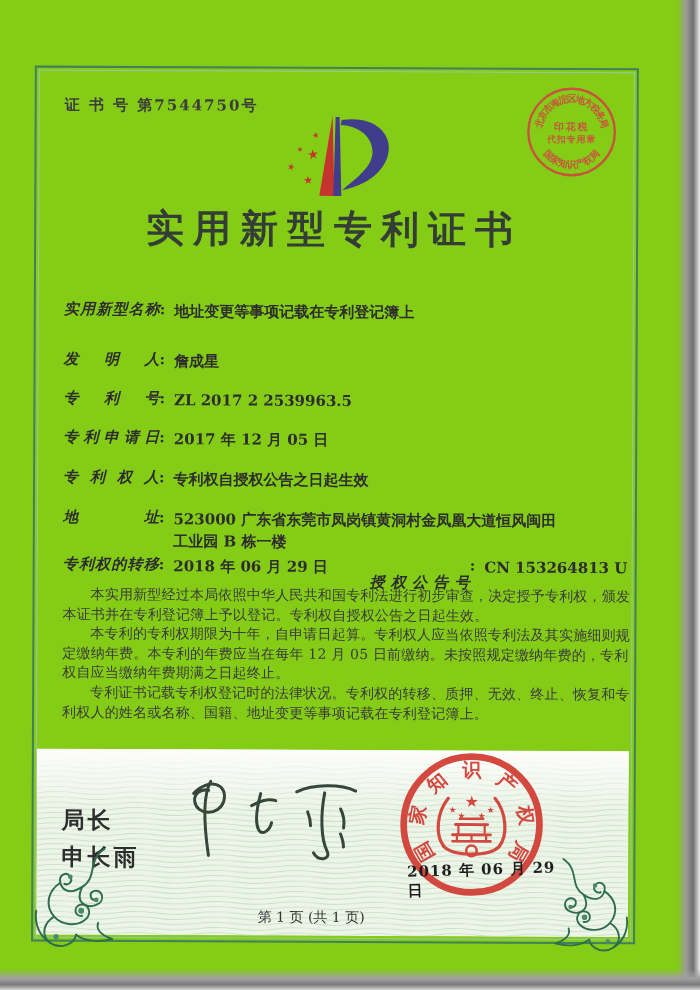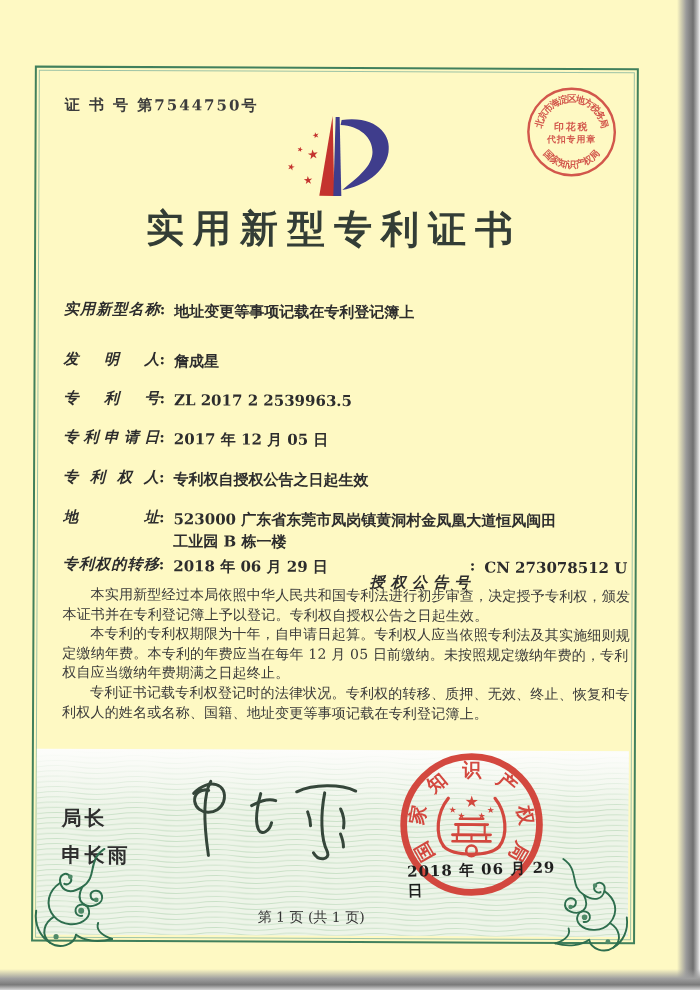--- a/index.html
+++ b/index.html
@@ -1,38 +1,38 @@
 <!DOCTYPE html>
 <html><head>
 <meta charset="utf-8">
 <style>
   html,body{margin:0;padding:0;}
   body{width:700px;height:990px;background:#ffffff;font-family:"DejaVu Serif","Liberation Serif",serif;}
-  .page{position:relative;width:700px;height:990px;background:#fef9c3;overflow:hidden;}
+  .page{position:relative;width:700px;height:990px;background:#84cc16;overflow:hidden;}
   .sheet{position:absolute;inset:0;transform:rotate(0.25deg);transform-origin:50% 50%;}
   
   .frame{position:absolute;left:33px;top:67px;width:600px;height:872px;border:2.5px solid #41805c;}
   .frame-inner{position:absolute;inset:2px;border:1px solid #9dc3a6;}
   
   .waves{position:absolute;left:38px;top:750px;width:592px;height:186px;}
   .waves-fade{position:absolute;left:38px;top:750px;width:592px;height:60px;
     background:linear-gradient(180deg,#fdfdfb 0%,rgba(253,253,251,0) 100%);}
   .abs{position:absolute;}
   .cert-no{left:63px;top:97px;font-size:15px;letter-spacing:2px;color:#3c3c3c;font-weight:600;}
   .title{left:0;top:204px;width:666px;text-align:center;font-size:38px;font-weight:700;
     letter-spacing:9px;color:#333d36;}
   .row{left:63px;width:577px;font-size:15px;font-weight:600;color:#2d2d2d;}
   .flabel{display:inline-block;width:96px;text-align:justify;text-align-last:justify;vertical-align:top;font-style:italic;}
   .fcolon{margin-right:9px;}
   .fvalue{display:inline-block;vertical-align:top;max-width:460px;line-height:22px;}
   .grant-right{position:absolute;left:307px;top:0;}
   .grant-right .flabel{width:100px;margin-top:17px;}
   .paras{left:63px;top:586px;width:578px;color:#3a3a3a;}
   .paras p{margin:0;font-size:14px;line-height:19.6px;text-indent:2em;letter-spacing:0.2px;}
-  .officer{left:63px;font-size:20px;font-weight:600;letter-spacing:3px;color:#2e2e2e;font-family:Liberation Serif, serif;}
+  .officer{left:63px;font-size:23px;font-weight:600;letter-spacing:3px;color:#2e2e2e;font-family:Liberation Serif, serif;}
   .seal-date{left:409px;top:860px;width:150px;font-size:15px;font-weight:600;color:#1e1e1e;
     transform:rotate(-2deg);letter-spacing:1px;}
   .footer{left:63px;top:909px;width:500px;text-align:center;font-size:14px;color:#333;}
   
   .edge-right{position:absolute;left:677px;top:0;width:23px;height:990px;
     background:linear-gradient(90deg,rgba(120,120,120,0) 0%,#9a9a9a 40%,#6f6f6f 70%,#c9c9c9 92%,#f2f2f2 100%);}
   .edge-bottom{position:absolute;left:0;top:969px;width:700px;height:21px;
     background:linear-gradient(180deg,rgba(130,130,130,0) 0%,#a0a0a0 45%,#7a7a7a 75%,#d6d6d6 100%);}
   .star{font-family:"DejaVu Sans",sans-serif;}
   svg text{font-family:"DejaVu Serif","Liberation Serif",serif;}
@@ -113,21 +113,21 @@
     </div>
     <div class="abs row" style="top:469px">
       <span class="flabel">专利权人</span><span class="fcolon">:</span><span class="fvalue">专利权自授权公告之日起生效</span>
     </div>
     <div class="abs row" style="top:509px">
       <span class="flabel">地址</span><span class="fcolon">:</span><span class="fvalue"><span style="display:block">523000 广东省东莞市凤岗镇黄洞村金凤凰大道恒风闽田</span><span style="display:block">工业园 B 栋一楼</span></span>
     </div>
     <div class="abs row" style="top:556px">
       <span class="flabel">专利权的转移</span><span class="fcolon">:</span><span class="fvalue">2018 年 06 月 29 日</span>
       <span class="grant-right">
-        <span class="flabel">授权公告号</span><span class="fcolon">:</span><span class="fvalue">CN 273078512 U</span>
+        <span class="flabel">授权公告号</span><span class="fcolon">:</span><span class="fvalue">CN 153264813 U</span>
       </span>
     </div>
 
     <div class="abs paras">
       <p>本实用新型经过本局依照中华人民共和国专利法进行初步审查，决定授予专利权，颁发本证书并在专利登记簿上予以登记。专利权自授权公告之日起生效。</p>
       <p>本专利的专利权期限为十年，自申请日起算。专利权人应当依照专利法及其实施细则规定缴纳年费。本专利的年费应当在每年 12 月 05 日前缴纳。未按照规定缴纳年费的，专利权自应当缴纳年费期满之日起终止。</p>
       <p>专利证书记载专利权登记时的法律状况。专利权的转移、质押、无效、终止、恢复和专利权人的姓名或名称、国籍、地址变更等事项记载在专利登记簿上。</p>
     </div>
 
     <div class="abs officer" style="top:806px">局长</div>

